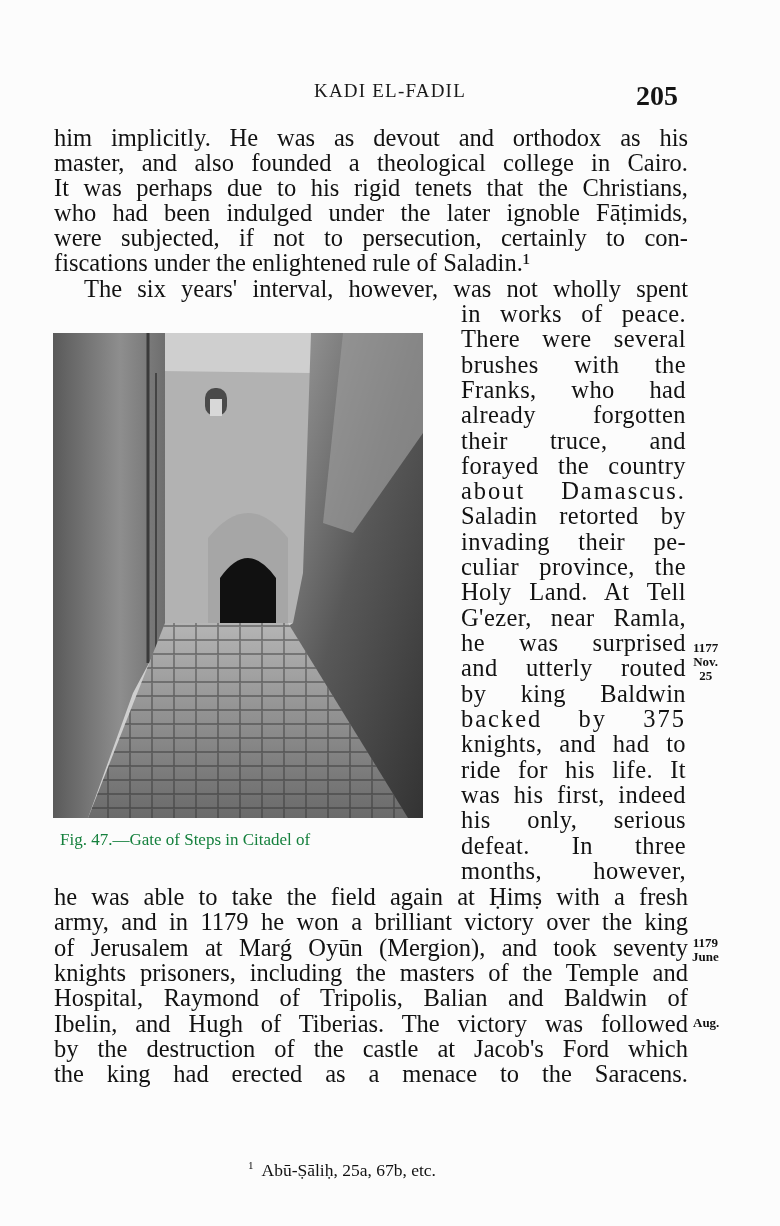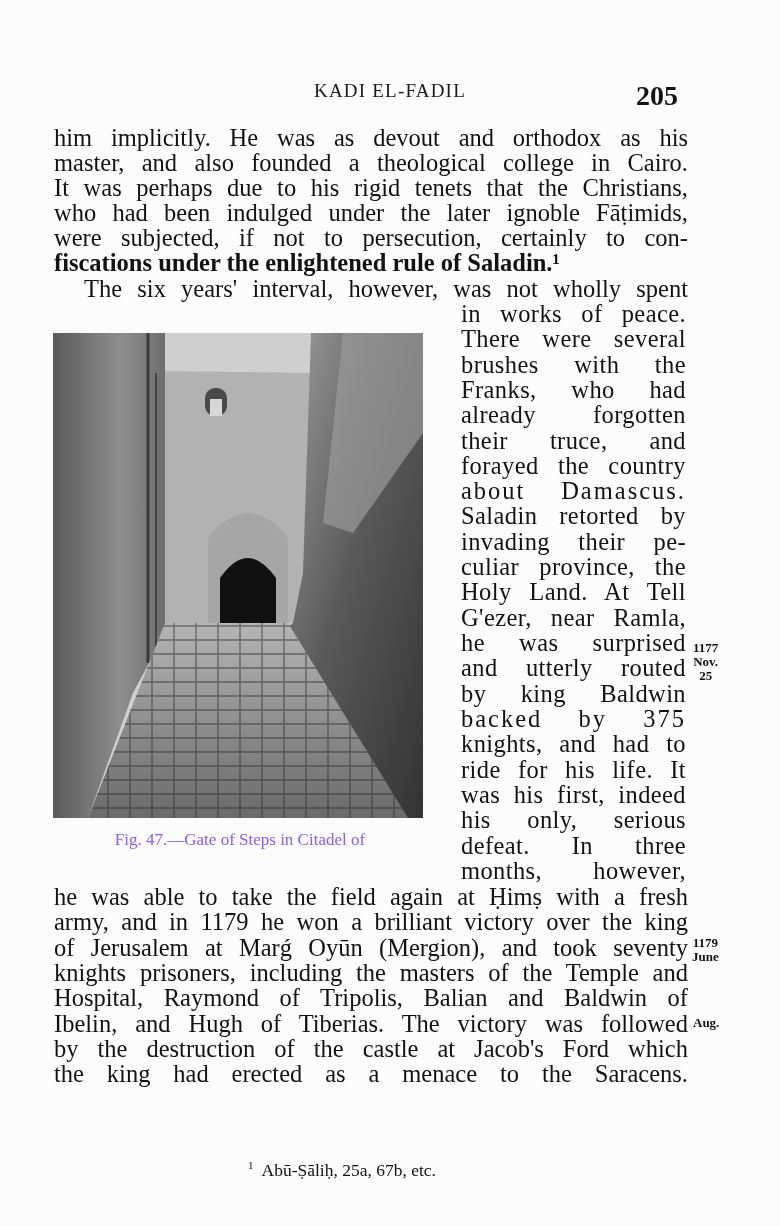--- a/index.html
+++ b/index.html
@@ -17,32 +17,32 @@
     font-size: 19px; letter-spacing: 1.2px; color: #1a1a1a;
   }
   .page-number {
     position: absolute; left: 636px; top: 0; font-size: 28px; font-weight: bold;
   }
   .line {
     position: absolute; font-size: 24.5px; line-height: 25px; white-space: nowrap;
     color: #121212;
   }
   .full { left: 54px; width: 634px; text-align: justify; text-align-last: justify; }
-  .last { text-align-last: left; font-weight: bold; }
+  .last { text-align-last: left; }
   .indent { left: 84px; width: 604px; }
   .right-col { left: 461px; width: 225px; text-align: justify; text-align-last: justify; letter-spacing: 0.4px; }
   .right-col.wide { letter-spacing: 2px; font-family: Liberation Serif, serif; }
   .figure {
     position: absolute; left: 53px; top: 333px; width: 370px; height: 485px;
     overflow: hidden; background: #6a6a6a;
   }
   .figure svg { display: block; width: 100%; height: 100%; }
   .caption {
-    position: absolute; left: 60px; top: 830px; width: 360px; text-align: center;
-    font-size: 17px; line-height: 19px; color: #8b5cf6;
+    position: absolute; left: 60px; top: 830px; width: 360px; text-align: left;
+    font-size: 17px; line-height: 19px; color: #15803d;
   }
   .margin-note {
     position: absolute; font-size: 13px; font-weight: bold; line-height: 14px;
     color: #111; text-align: center;
   }
   .footnote {
     position: absolute; left: 248px; top: 1121px; font-size: 17.5px; color: #111; margin-top: 38px;
   }
   .footnote sup { font-size: 11px; margin-right: 8px; }
 </style>

